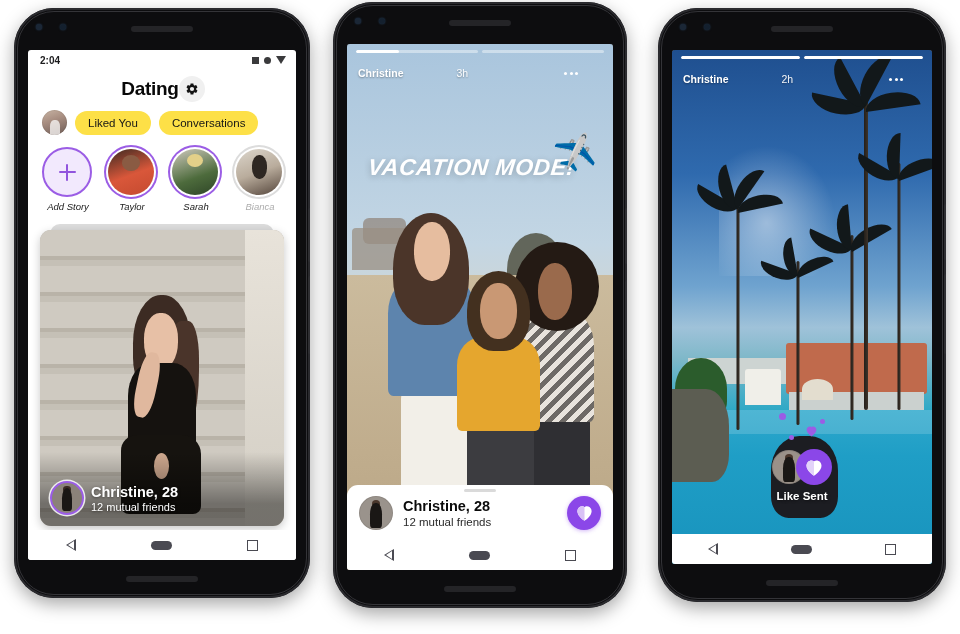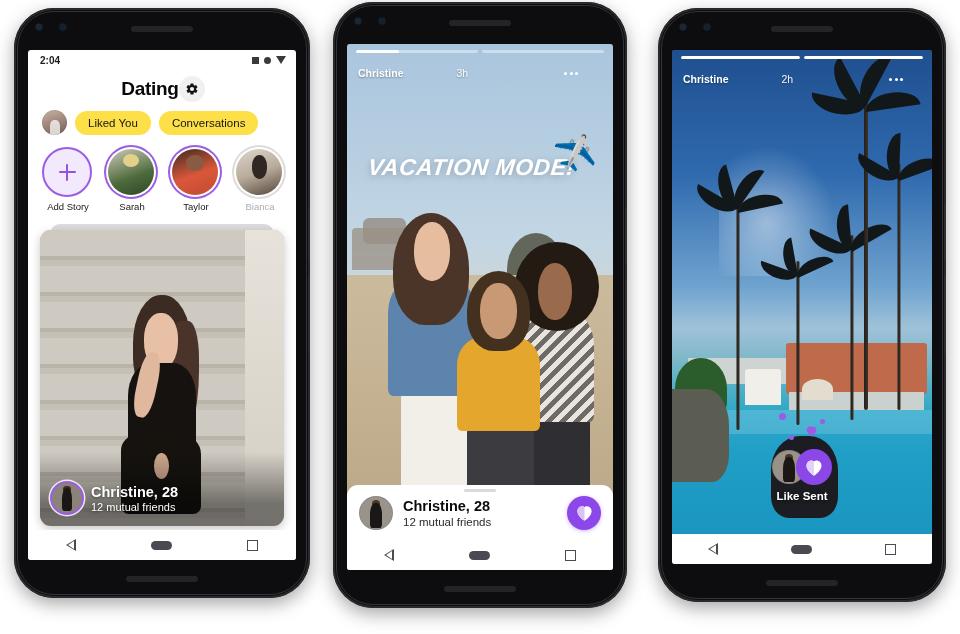--- a/index.html
+++ b/index.html
@@ -87,21 +87,21 @@
   .mini-avatar::after {
     content: ""; position: absolute; left: 30%; top: 38%; width: 40%; height: 62%;
     border-radius: 40% 40% 10% 10%; background: rgba(255,255,255,.72);
   }
   .chip {
     background: #fde047; border-radius: 16px; padding: 6px 13px;
     font-size: 11.5px; color: #151515; cursor: pointer; white-space: nowrap;
   }
 
   .storyrow { display: flex; gap: 12px; padding: 4px 0 6px 14px; overflow: hidden; }
-  .story { width: 52px; flex: 0 0 auto; text-align: center; cursor: pointer; }
+  .story { width: 52px; flex: 0 0 auto; text-align: center; cursor: pointer; font-style: italic; }
   .story-ring {
     width: 50px; height: 50px; border-radius: 50%; padding: 2px;
     background: #fff; box-shadow: 0 0 0 2px #9b5de5;
     display: flex; align-items: center; justify-content: center; overflow: hidden;
   }
   .story-ring.seen { box-shadow: 0 0 0 2px #dcdcdc; }
   .story-img {
     width: 100%; height: 100%; border-radius: 50%; overflow: hidden; position: relative;
   }
   .story-name { font-size: 9.5px; margin-top: 4px; color: #1a1a1a; font-weight: 500; }
@@ -399,34 +399,34 @@
       <div class="storyrow">
         <div class="story">
           <div class="add-story-circle">
             <div class="plus"></div>
           </div>
           <div class="story-name">Add Story</div>
         </div>
 
         <div class="story">
           <div class="story-ring">
+            <div class="story-img" style="background:linear-gradient(160deg,#3c2a22 0%,#d9573a 55%,#c44a2f 100%);">
+              <div style="position:absolute;left:30%;top:14%;width:40%;height:34%;background:#8a5b43;border-radius:50%;"></div>
+            </div>
+          </div>
+          <div class="story-name">Taylor</div>
+        </div>
+
+        <div class="story">
+          <div class="story-ring">
             <div class="story-img" style="background:linear-gradient(160deg,#cfc9bd 0%,#4d6b3c 60%,#2e4527 100%);">
               <div style="position:absolute;left:32%;top:10%;width:36%;height:30%;background:#e3d089;border-radius:50%;"></div>
             </div>
           </div>
           <div class="story-name">Sarah</div>
-        </div>
-
-        <div class="story">
-          <div class="story-ring">
-            <div class="story-img" style="background:linear-gradient(160deg,#3c2a22 0%,#d9573a 55%,#c44a2f 100%);">
-              <div style="position:absolute;left:30%;top:14%;width:40%;height:34%;background:#8a5b43;border-radius:50%;"></div>
-            </div>
-          </div>
-          <div class="story-name">Taylor</div>
         </div>
 
         <div class="story">
           <div class="story-ring seen">
             <div class="story-img" style="background:linear-gradient(160deg,#dcd6cc 0%,#b9ac9c 50%,#53443a 100%);">
               <div style="position:absolute;left:34%;top:14%;width:34%;height:52%;background:#2e2722;border-radius:45%;"></div>
             </div>
           </div>
           <div class="story-name dim">Bianca</div>
         </div>

